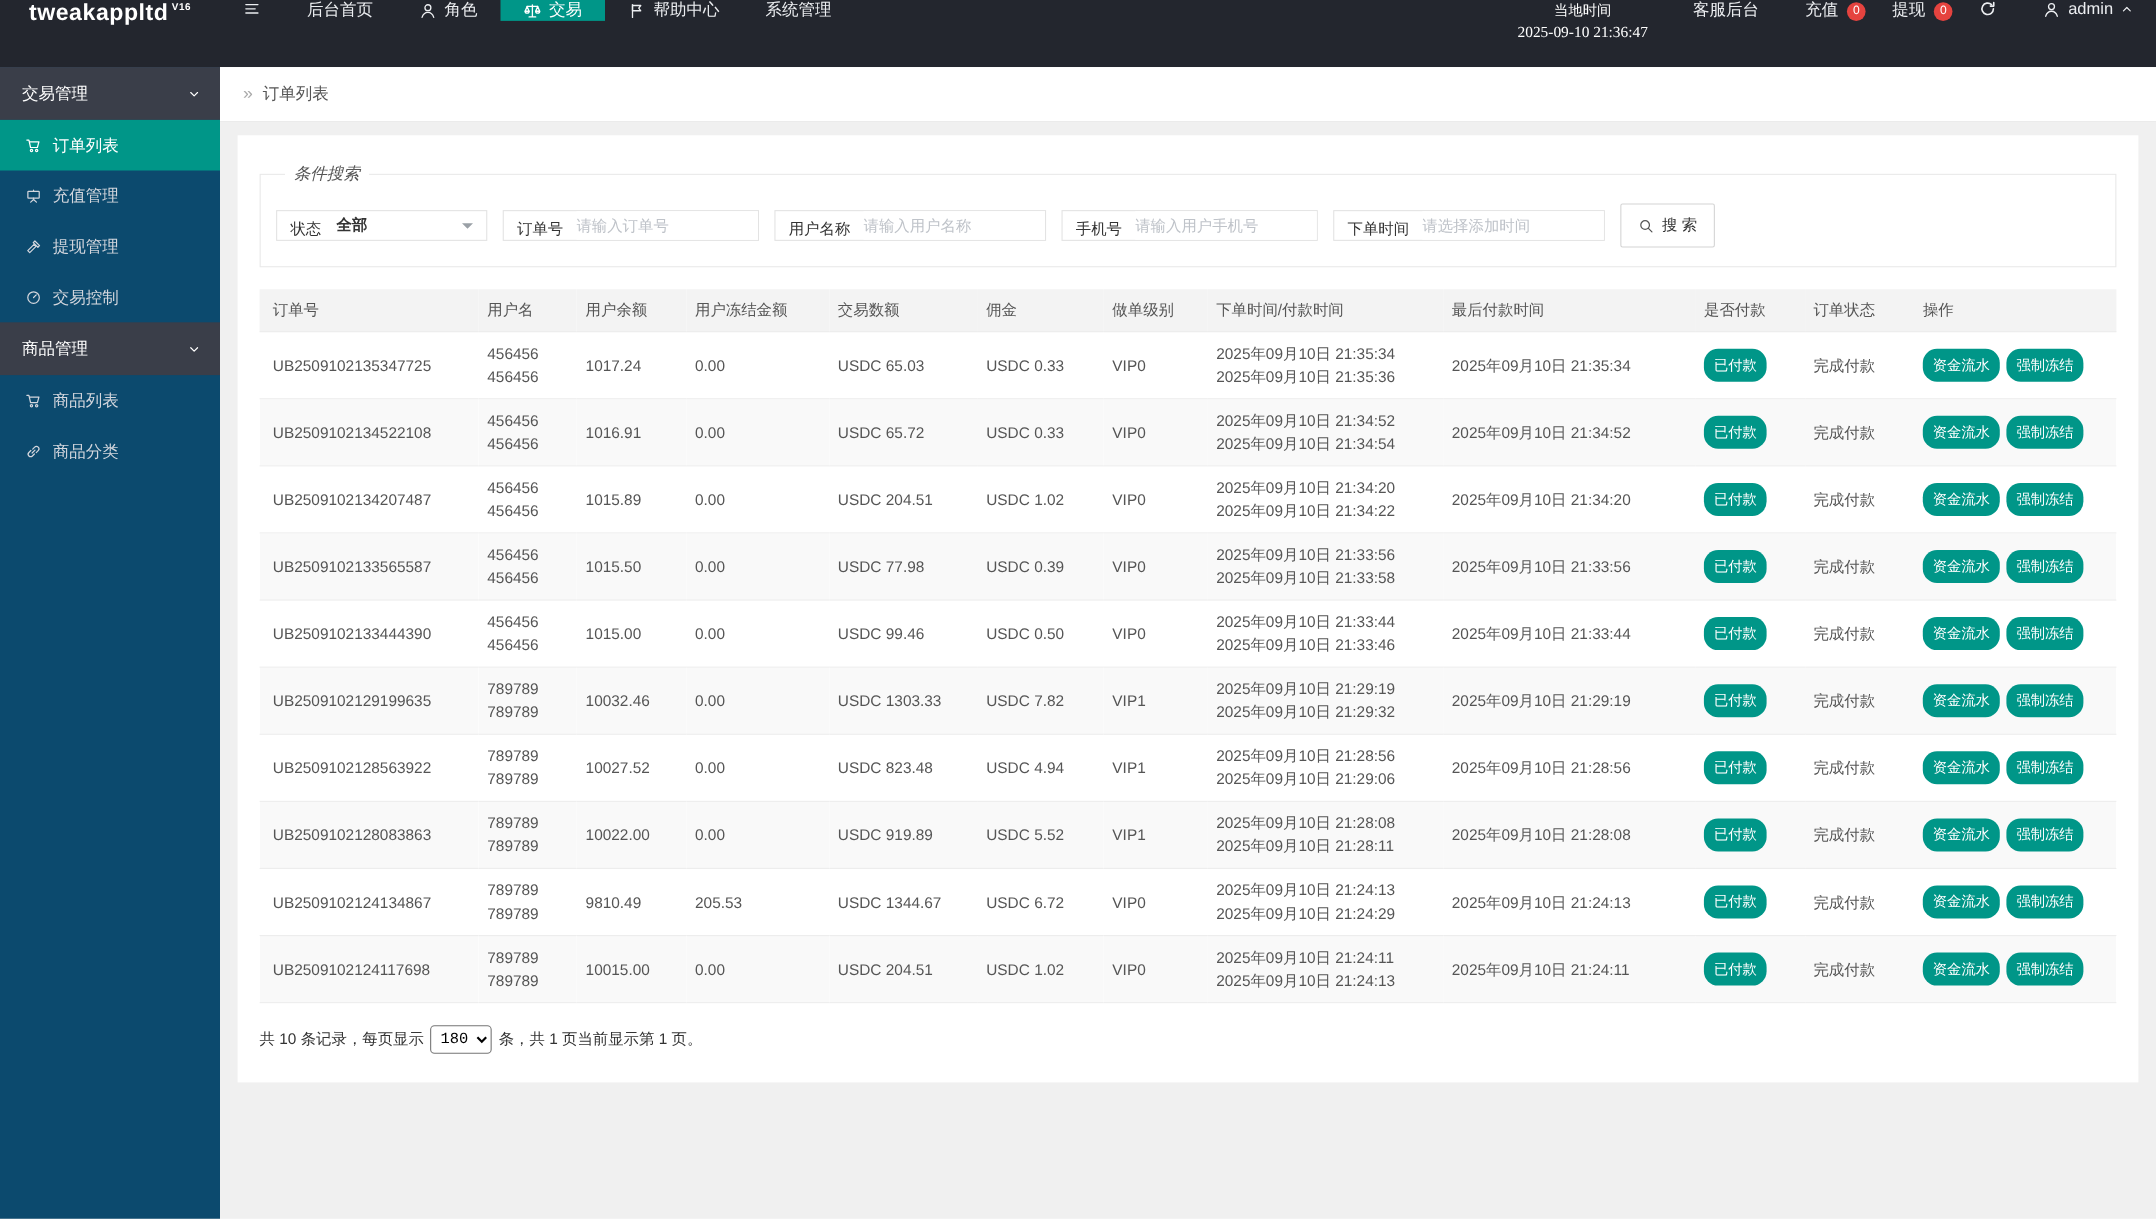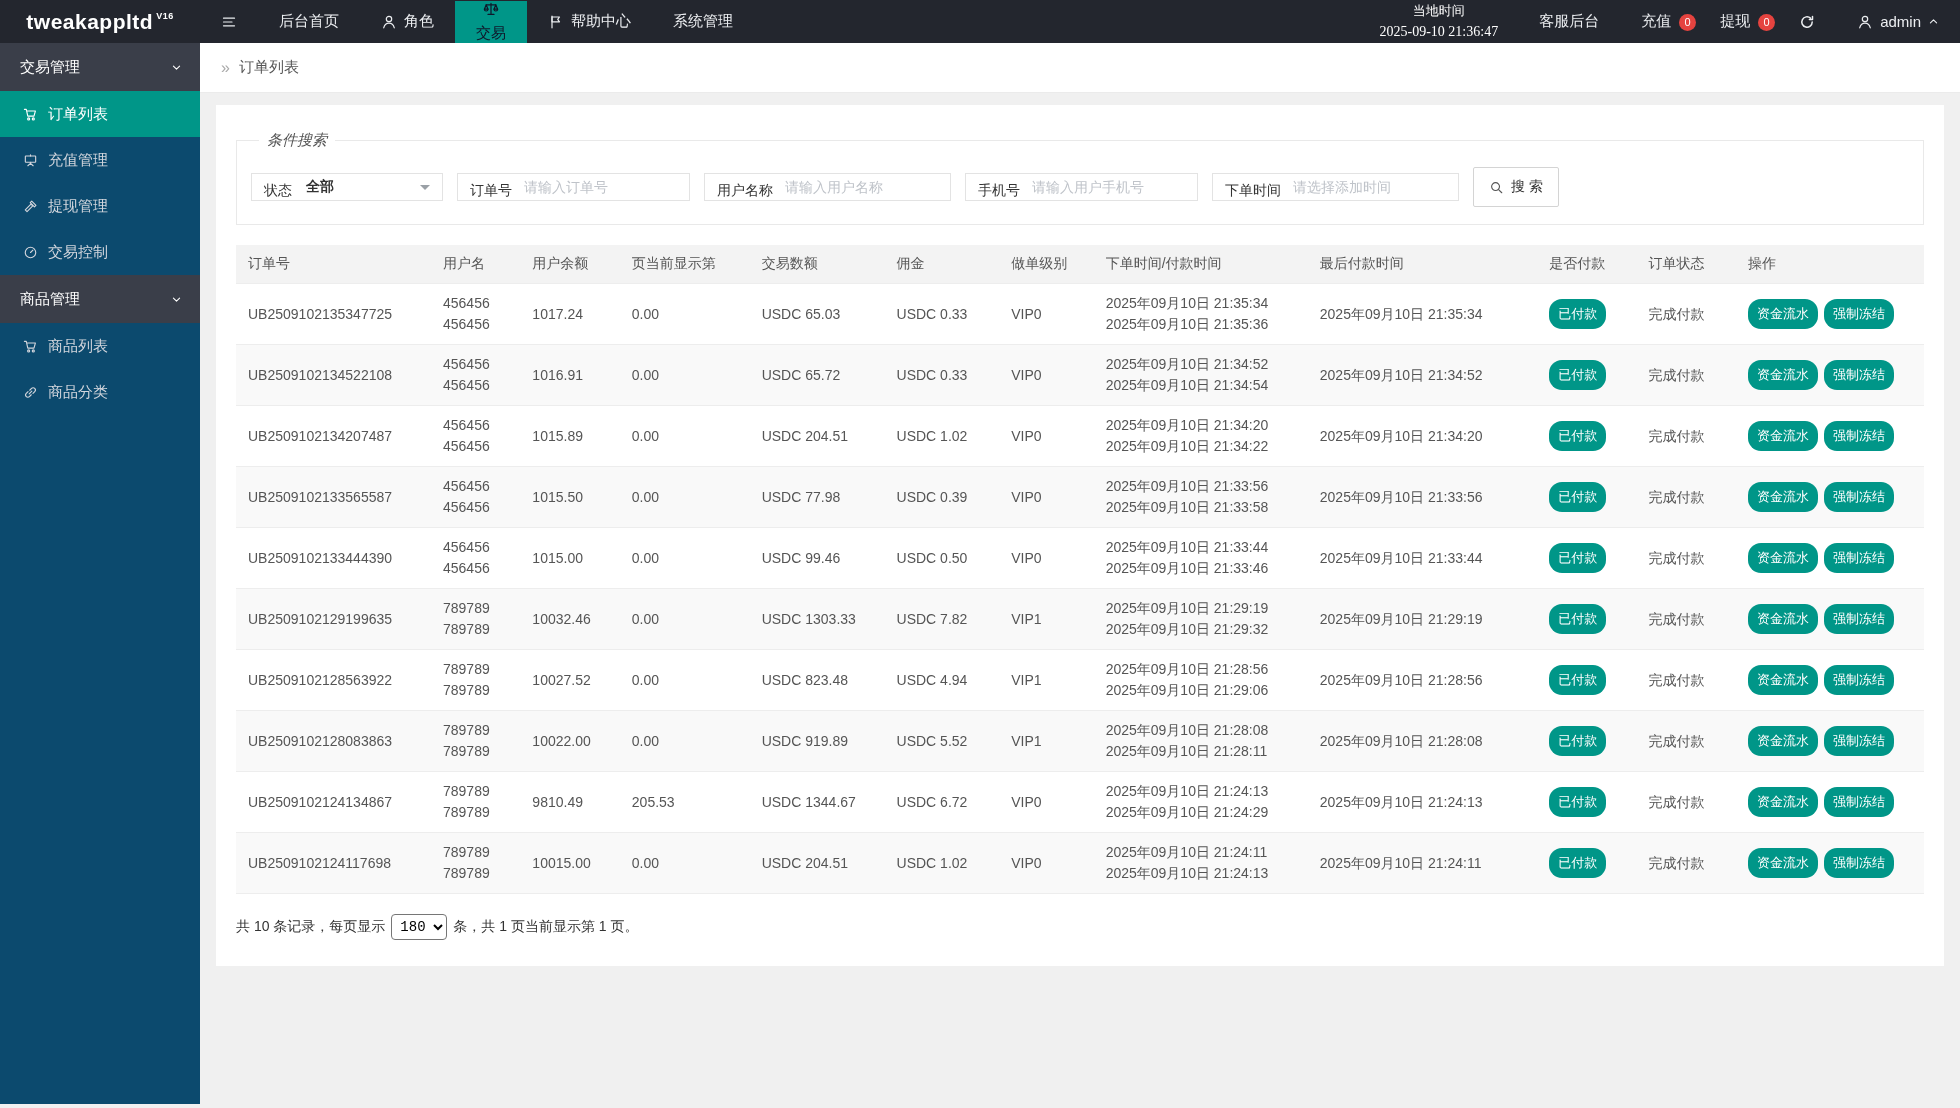--- a/index.html
+++ b/index.html
@@ -8,27 +8,27 @@
     font-family: "Liberation Sans", "DejaVu Sans", sans-serif;
     background:#f0f0f0; color:#333;
     --accent:#009688; --badge:#e5433f;
   }
   svg { fill:none; stroke:currentColor; stroke-width:1.2; stroke-linecap:round; stroke-linejoin:round; }
   .i16 { width:16px; height:16px; }
   .i14 { width:15px; height:15px; }
   .i10 { width:11px; height:11px; stroke-width:1.6; }
 
   
-  .topbar { height:43px; background:#23262e; display:flex; align-items:center; }
+  .topbar { height:61px; background:#23262e; display:flex; align-items:flex-start; }
   .logo { width:200px; display:flex; align-items:center; justify-content:center; color:#fff;
           font-size:21px; font-weight:bold; letter-spacing:.5px; }
   .logo sup { font-size:9px; font-weight:bold; margin-left:3px; transform:translateY(-6px); }
   .nav-item { display:flex; align-items:center; gap:7px; padding:0 21px; color:#eceef1;
               font-size:15px; cursor:pointer; text-decoration:none; white-space:nowrap; position:relative; }
-  .nav-item.active { background:var(--accent); color:#0f172a;flex-direction:column; }
+  .nav-item.active { background:var(--accent); color:#ffffff; }
   .tb-spacer { flex:1; }
   .time { display:flex; flex-direction:column; justify-content:center; align-items:center;
           color:#fff; font-size:13px; line-height:1.55; padding:0 20px; text-align:center;font-family:Liberation Serif, serif; }
   .time .tv { font-size:14px; }
   .badge { position:absolute; top:2px; right:3px; min-width:17px; height:17px; border-radius:9px;
            background:var(--badge); color:#fff; font-size:11px; line-height:17px; text-align:center;
            font-style:normal; padding:0 3px; }
   .with-badge { padding-right:28px; }
 
   
@@ -277,21 +277,21 @@
           <col style="width:13.6%">
             <col style="width:5.9%">
             <col style="width:5.9%">
             <col style="width:10.9%">
         </colgroup>
         <thead>
           <tr>
             <th>订单号</th>
             <th>用户名</th>
             <th>用户余额</th>
-            <th>页当前显示第</th>
+            <th>用户冻结金额</th>
             <th>交易数额</th>
             <th>佣金</th>
             <th>做单级别</th>
             <th>下单时间/付款时间</th>
             <th>最后付款时间</th>
             <th>是否付款</th>
             <th>订单状态</th>
             <th>操作</th>
           </tr>
         </thead>

